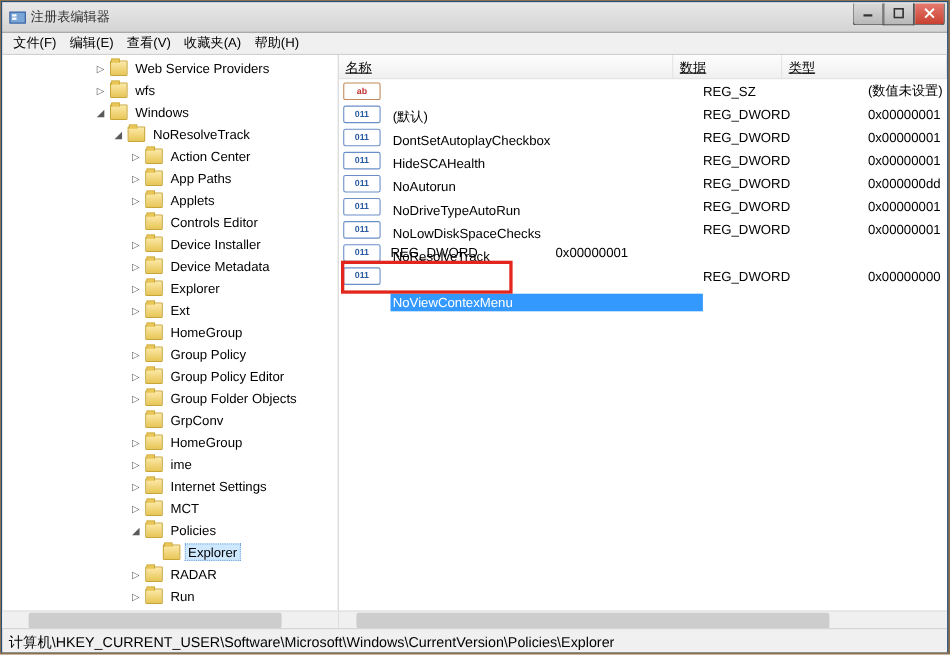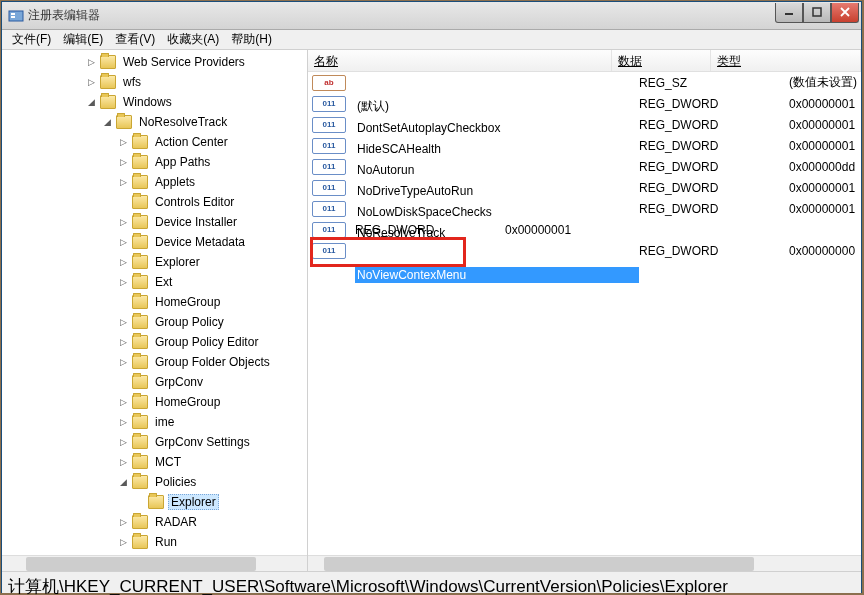--- a/index.html
+++ b/index.html
@@ -35,21 +35,21 @@
 .list-body { height:483px; position:relative;}
 .list-row { display: flex; align-items: center; height: 21px; padding-left: 4px; }
 .list-row .ricon { width: 34px; height: 16px; margin-right: 9px; display:flex;align-items:center;justify-content:center;border:1px solid #6a8ec7;border-radius:2px;font-size:8px;font-weight:bold;}
 .ricon.ab{color:#c03030;border-color:#c08a5a;}
 .ricon.bin{color:#2a5aa0;}
 .list-row .rname { width: 284px; padding:1px 2px;margin-top:48px;}
 .list-row .rtype { width: 150px; }
 .list-row .rdata { flex: 1; }
 .list-row.sel .rname { background: #3399ff; color: #fff; }
 .highlight-box{position:absolute;border:3px solid #e2261d;left:2px;top:165px;width:156px;height:30px;pointer-events:none;}
-.statusbar { height: 22px; background: #f0f0f0; border-top: 1px solid #d0d0d0; padding: 3px 6px; font-size: 17px; }
+.statusbar { height: 22px; background: #f0f0f0; border-top: 1px solid #d0d0d0; padding: 3px 6px; font-size: 13px; }
 </style>
 </head>
 <body>
 
 <div class="window">
   <div class="titlebar">
     <svg class="title-icon" viewBox="0 0 16 16">
         <rect x="1" y="3" width="14" height="10" fill="#7aa7d8" stroke="#2a5aa0"></rect>
         <rect x="3" y="5" width="4" height="2" fill="#fff"></rect>
         <rect x="3" y="8" width="4" height="2" fill="#fff"></rect>
@@ -174,21 +174,21 @@
             <span class="label">HomeGroup</span>
           </div>
           <div class="tree-row" style="--indent: 116px;">
             <span class="tw">▷</span>
             <span class="folder"></span>
             <span class="label">ime</span>
           </div>
           <div class="tree-row" style="--indent: 116px;">
             <span class="tw">▷</span>
             <span class="folder"></span>
-            <span class="label">GrpConv Settings</span>
+            <span class="label">Internet Settings</span>
           </div>
           <div class="tree-row" style="--indent: 116px;">
             <span class="tw">▷</span>
             <span class="folder"></span>
             <span class="label">MCT</span>
           </div>
           <div class="tree-row" style="--indent: 116px;">
             <span class="tw">◢</span>
             <span class="folder"></span>
             <span class="label">Policies</span>

